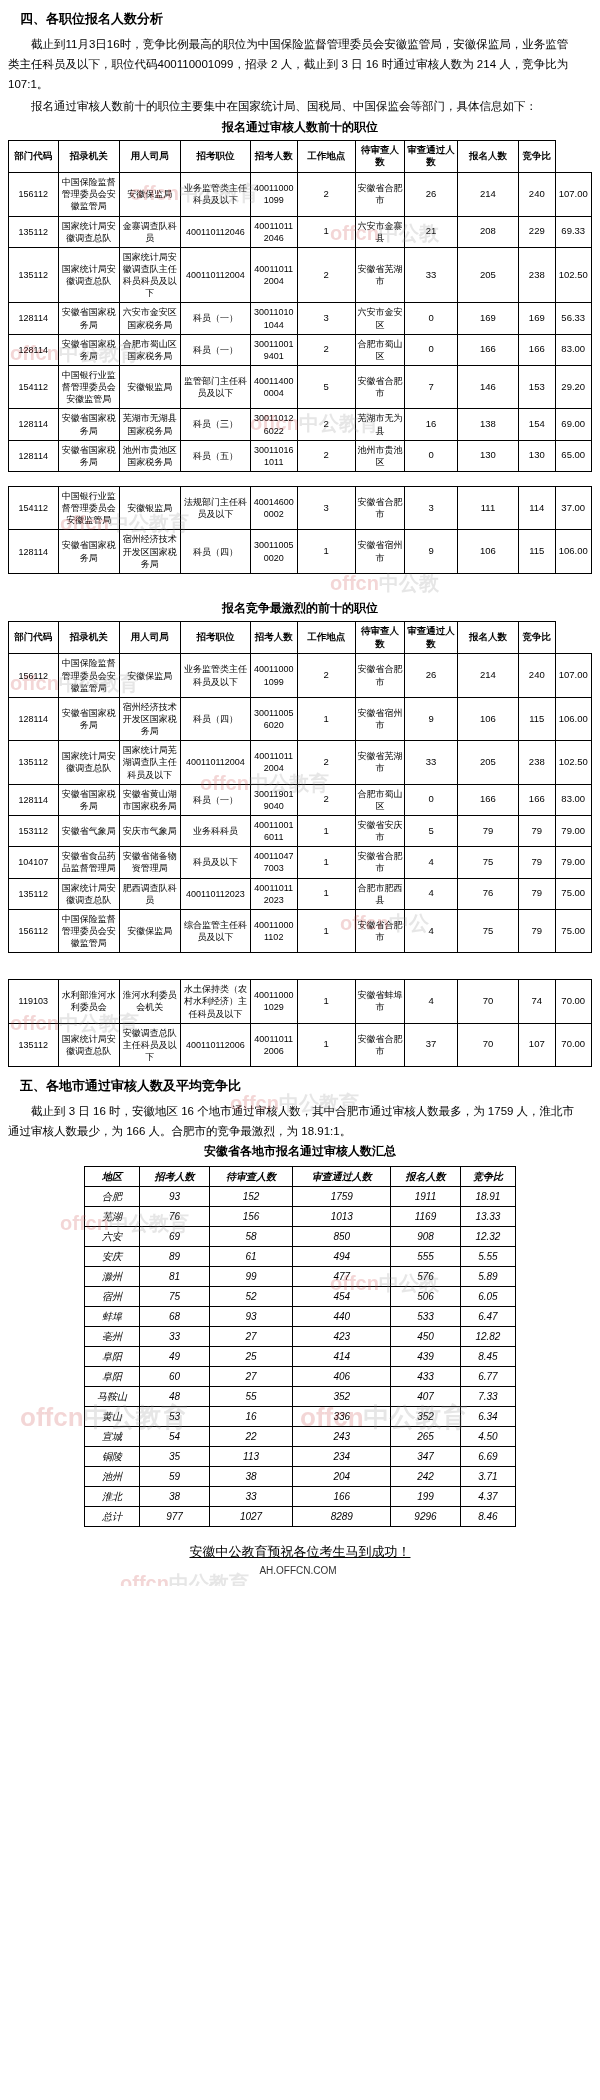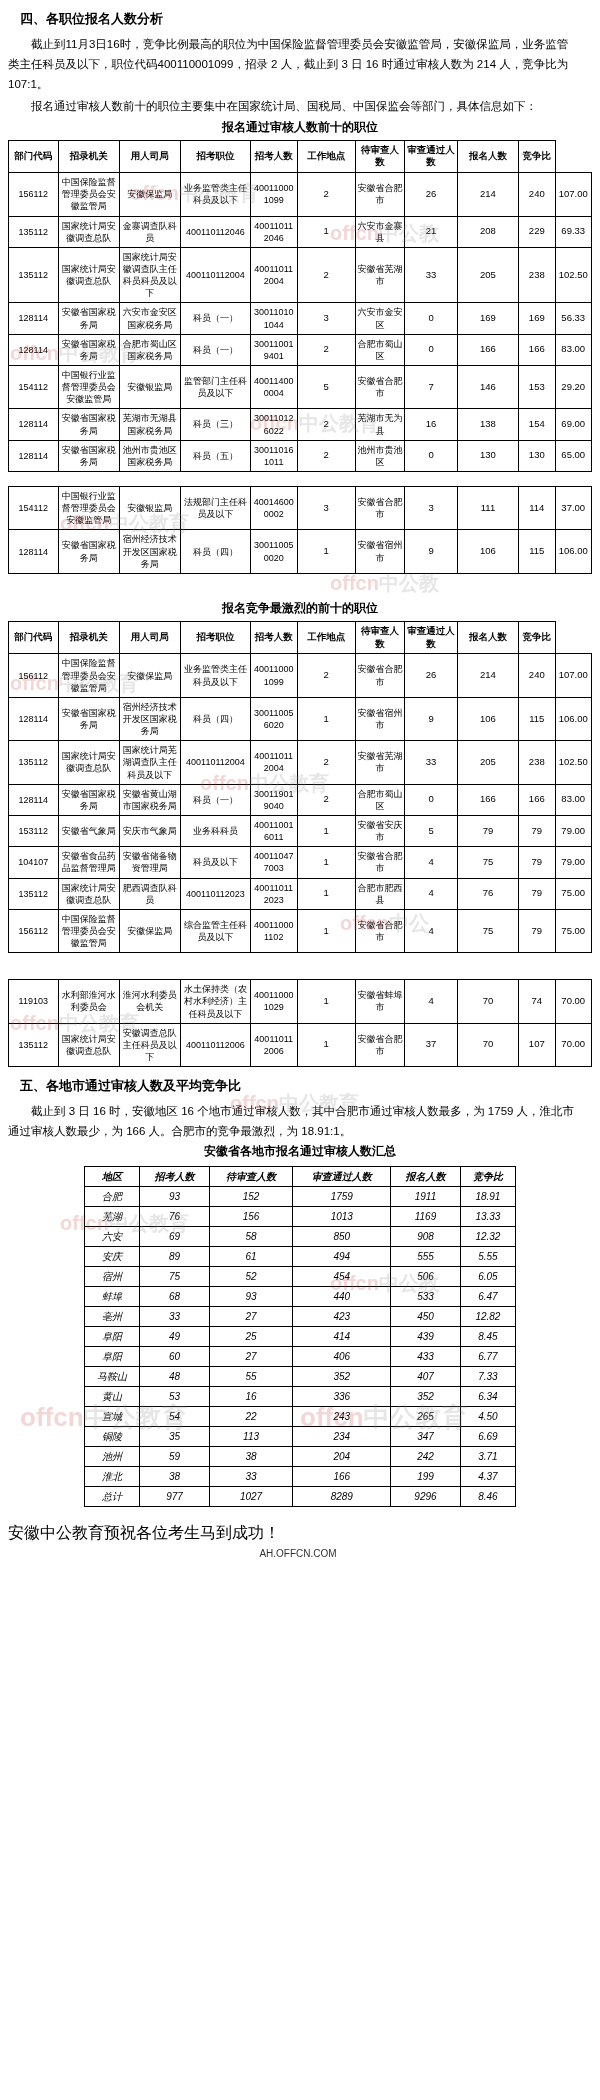--- a/index.html
+++ b/index.html
@@ -75,23 +75,24 @@
   }
   table.city th, table.city td {
     border: 1px solid #000;
     text-align: center;
     padding: 2px 4px;
     line-height: 1.5;
   }
   table.city th { font-weight: bold; }
 
   .closing {
-    text-align: left;
-    font-size: 16px;
+    text-align: center;
+    font-size: 13px;
     margin: 16px 0 4px 0;
+    text-decoration: underline;
   }
   .footer-url {
     text-align: center;
     font-size: 10px;
     color: #333;
     padding-right: 4px;
   }
 
   
   .wm {
@@ -537,20 +538,28 @@
       </tr>
       <tr>
         <td>安庆</td>
         <td>89</td>
         <td>61</td>
         <td>494</td>
         <td>555</td>
         <td>5.55</td>
       </tr>
       <tr>
+        <td>滁州</td>
+        <td>81</td>
+        <td>99</td>
+        <td>477</td>
+        <td>576</td>
+        <td>5.89</td>
+      </tr>
+      <tr>
         <td>宿州</td>
         <td>75</td>
         <td>52</td>
         <td>454</td>
         <td>506</td>
         <td>6.05</td>
       </tr>
       <tr>
         <td>蚌埠</td>
         <td>68</td>

